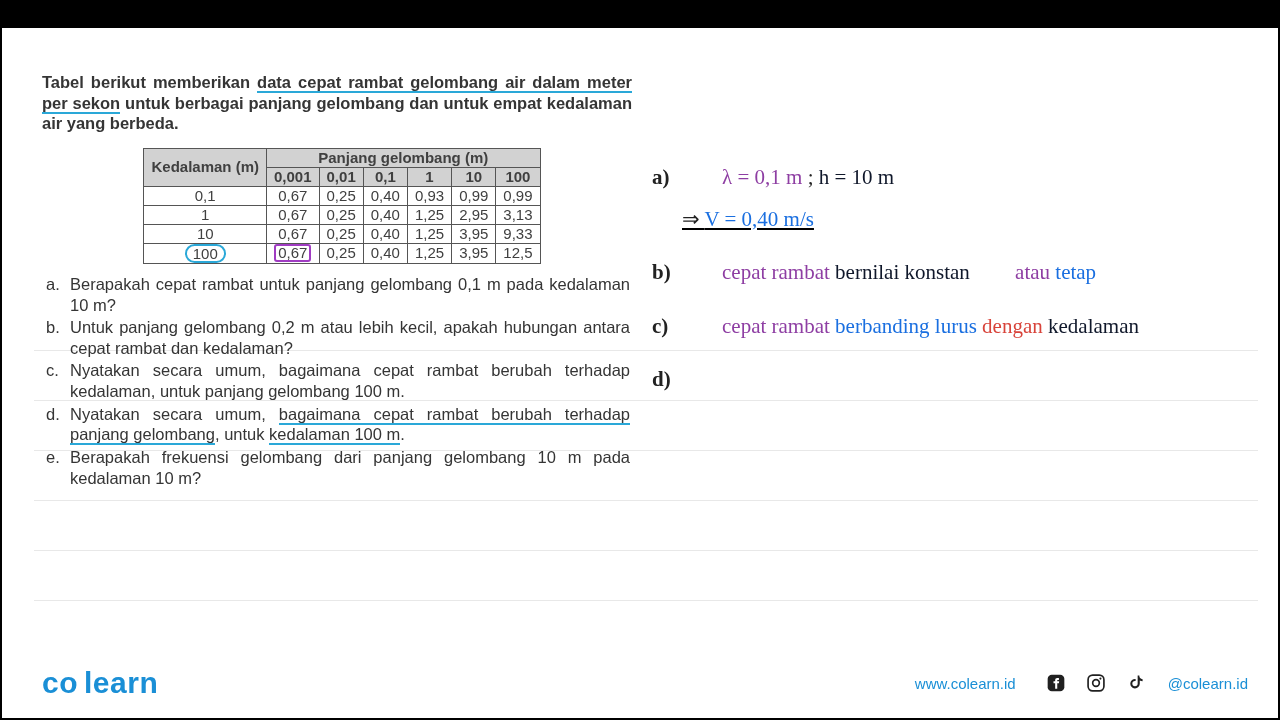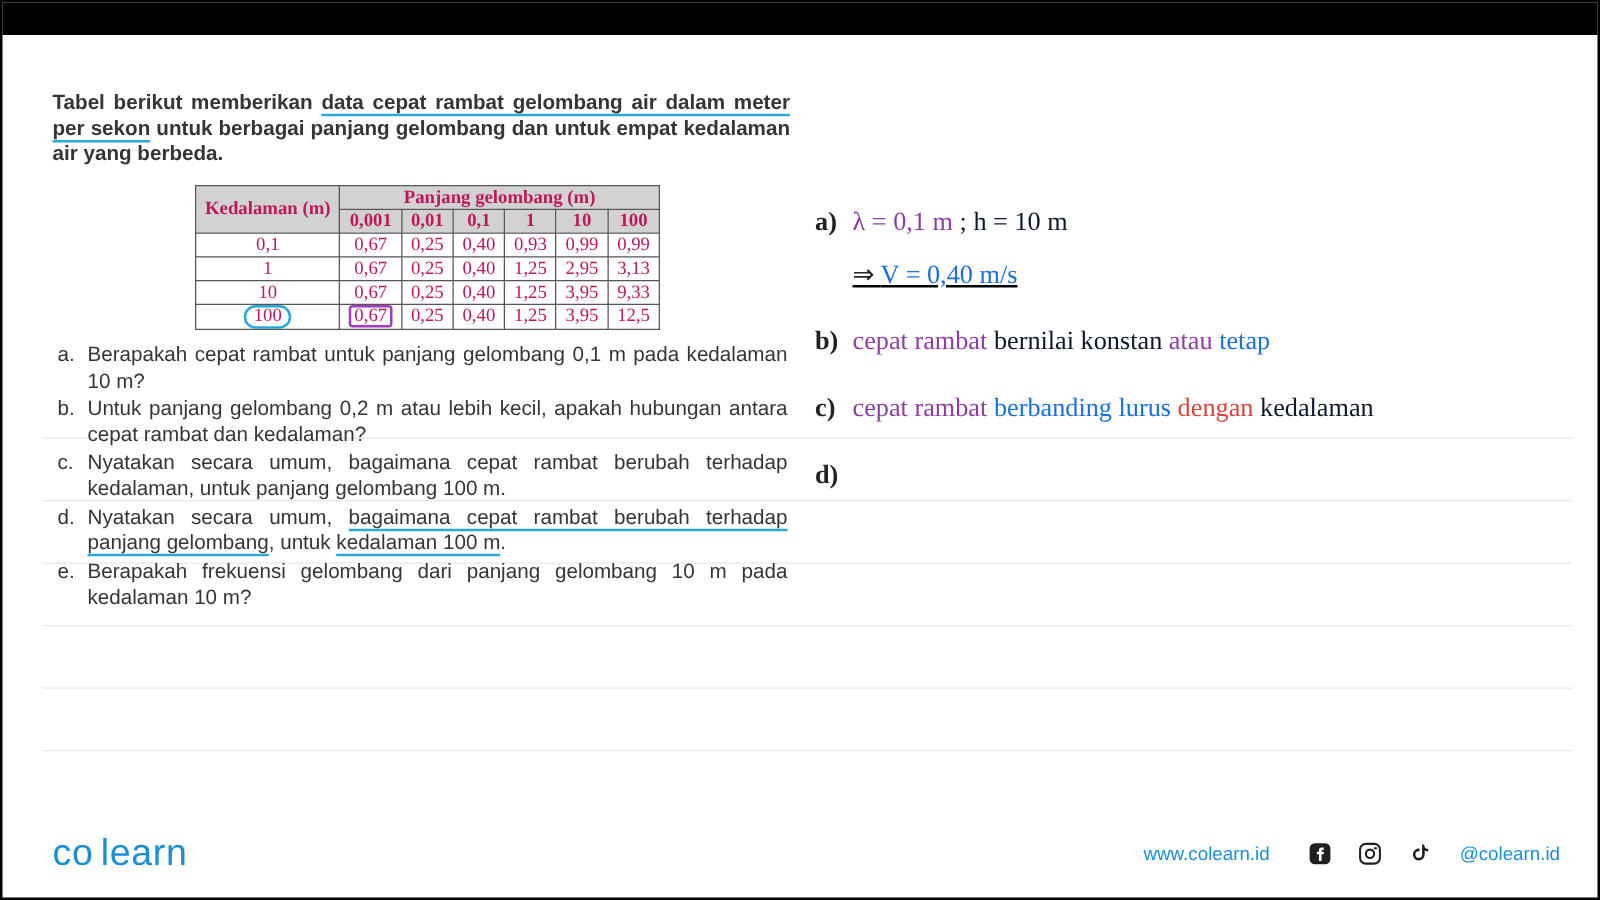--- a/index.html
+++ b/index.html
@@ -49,22 +49,21 @@
     padding-bottom: 0px;
   }
   .table-wrap {
     display: flex;
     justify-content: center;
     margin-bottom: 10px;
   }
   table.data {
     border-collapse: collapse;
     font-size: 15px;
-    color: #be185d;
-    font-family: Liberation Serif, serif;
+    color: #404040;
   }
   table.data th, table.data td {
     border: 1px solid #555;
     padding: 0 7px;
     text-align: center;
     height: 18px;
     line-height: 18px;
   }
   table.data thead th {
     background: #d2d2d2;
@@ -117,21 +116,21 @@
     margin-bottom: 22px;
     display: flex;
     align-items: flex-start;
   }
   .hand-lbl {
     width: 30px;
     flex-shrink: 0;
     color: #222;
     font-weight: bold;
   }
-  .hand .t-purple { color: #8e3ea3; }
+  .hand .t-purple { color: #8e3ea3; margin-left: 40px; }
   .hand .t-green  { color: #0f172a; }
   .hand .t-blue   { color: #1a6fe0; }
   .hand .t-black  { color: #222; }
   .hand .t-red    { color: #d8433a; }
 
   
   .rule-lines {
     position: absolute;
     left: 32px;
     right: 20px;
@@ -148,21 +147,21 @@
     bottom: 18px;
     left: 40px;
     right: 30px;
     display: flex;
     align-items: center;
     justify-content: space-between;
     font-size: 15px;
   }
   .brand {
     font-size: 30px;
-    font-weight: normal;
+    font-weight: bold;
     color: #1a8fd6;
     letter-spacing: 0.5px;
   }
   .brand .gap {
     display:inline-block;
     width: 6px;
   }
   .foot-right {
     display: flex;
     align-items: center;

